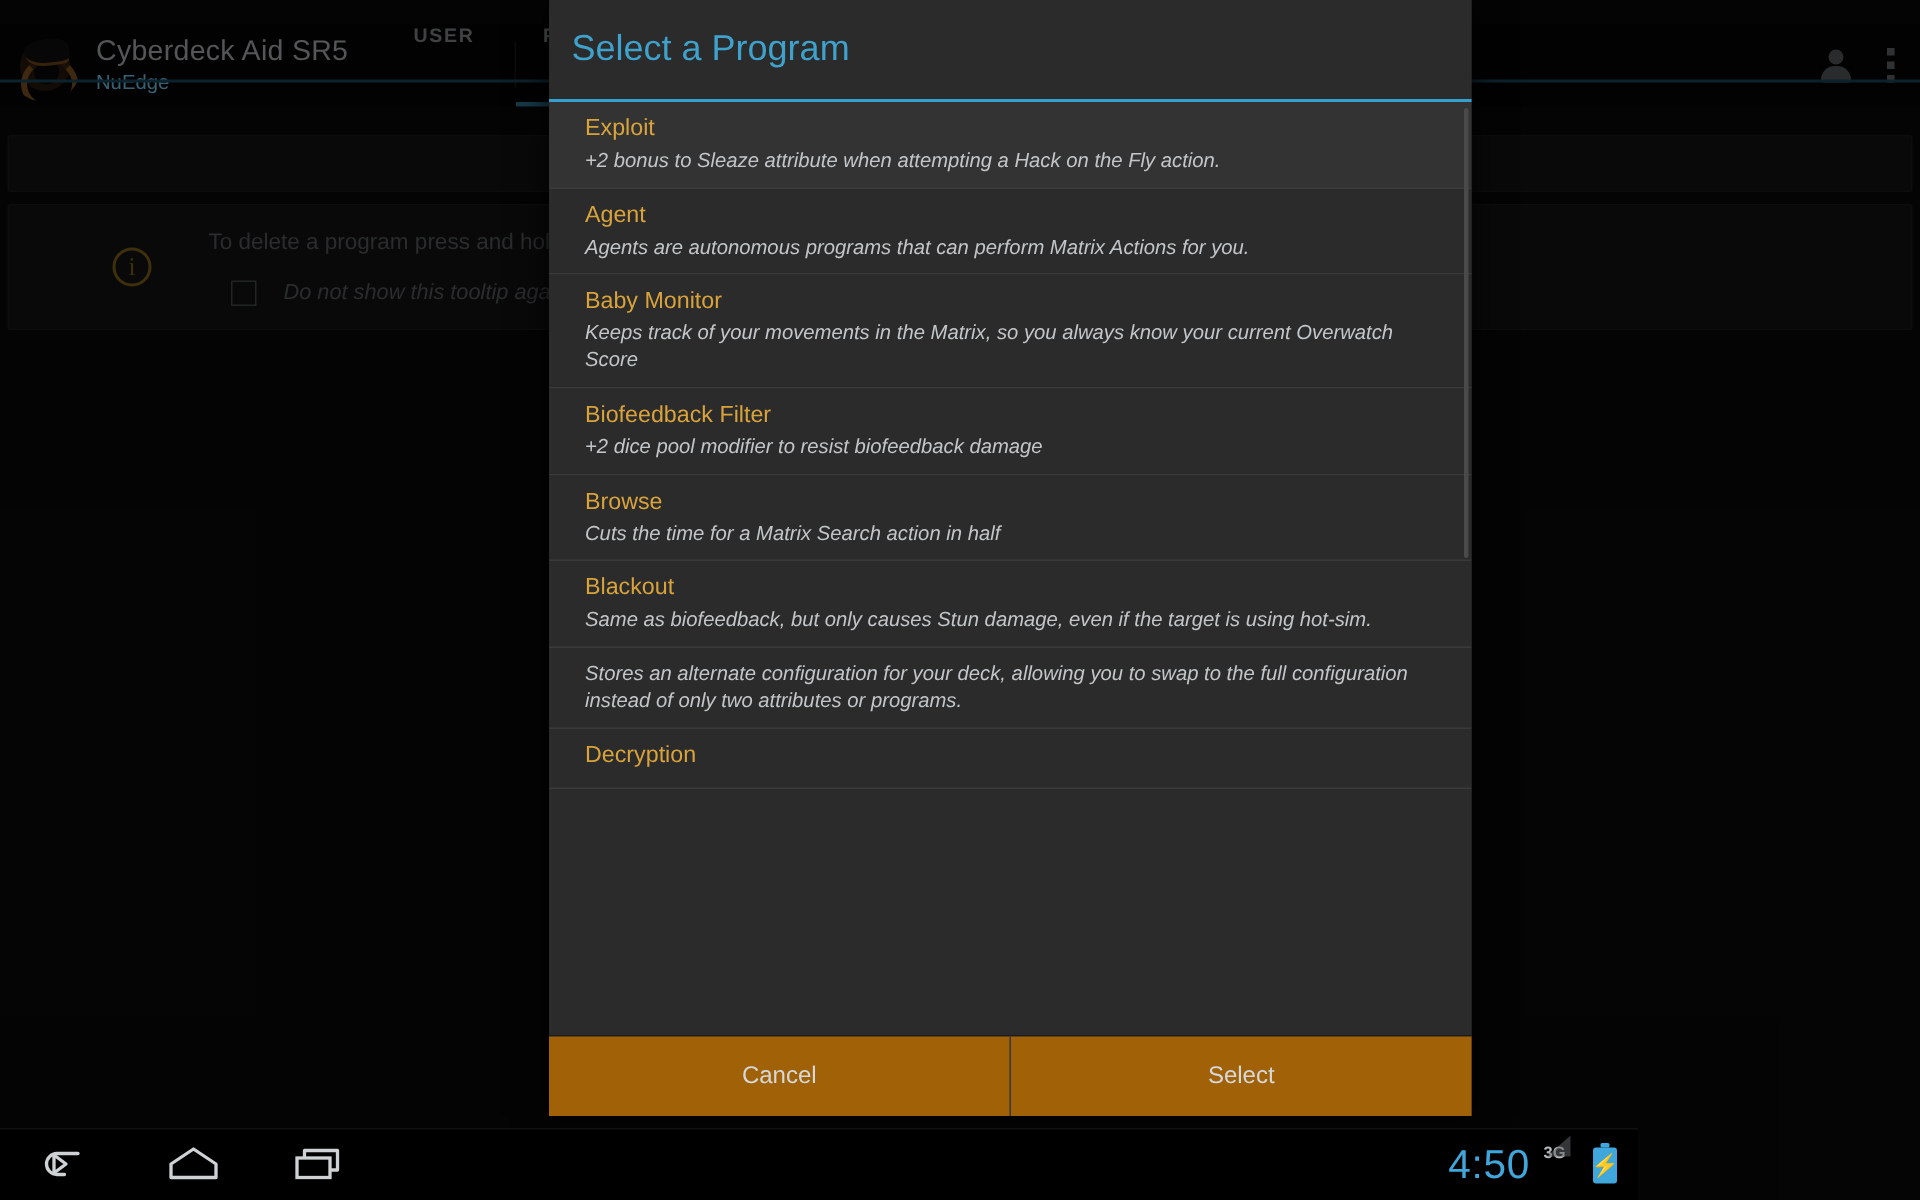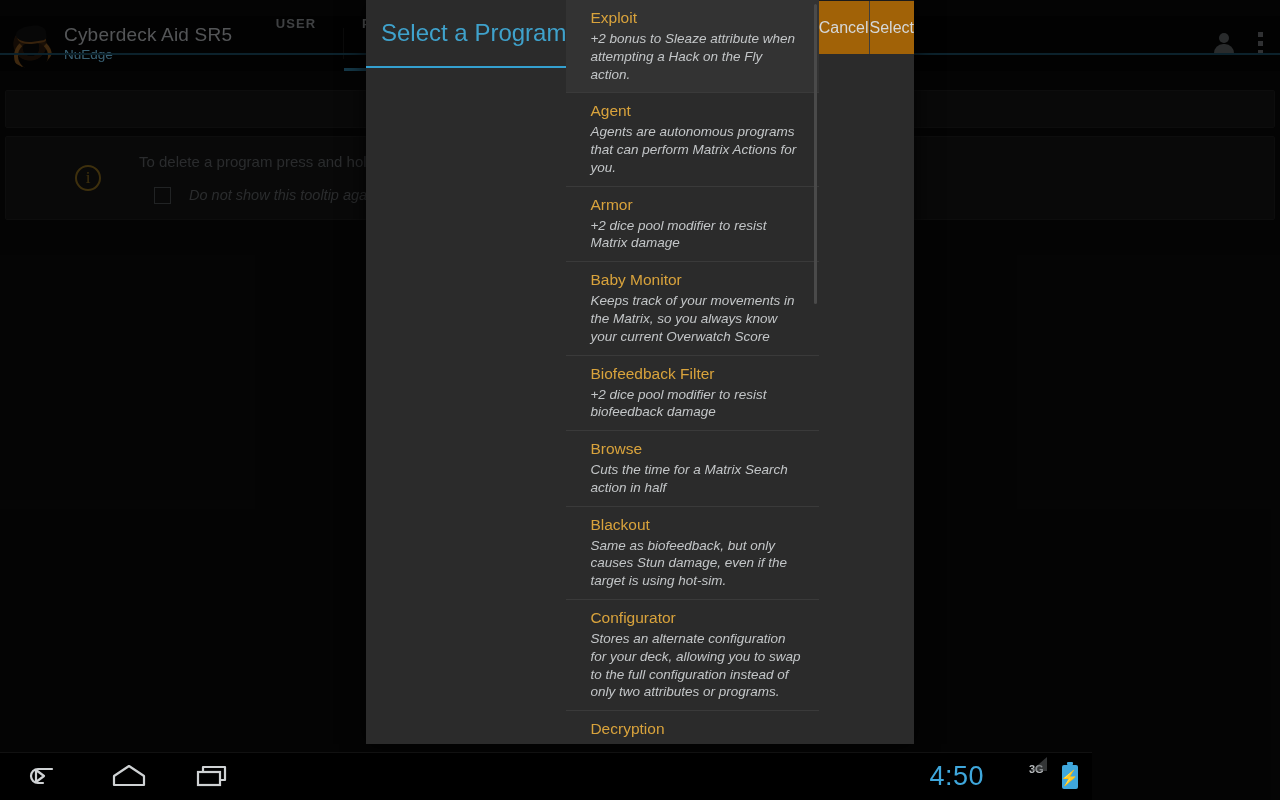--- a/index.html
+++ b/index.html
@@ -210,25 +210,25 @@
 
   
   .scrim {
     position: absolute;
     inset: 0;
     background: rgba(0,0,0,0.55);
   }
   .dialog {
     position: absolute;
     left: 366px; top: 0;
-    width: 548px;
+    width: 615px;
     height: 744px;
     background: #2b2b2b;
     display: flex;
-    flex-direction: row;
+    flex-direction: column;
     box-shadow: 0 0 22px rgba(0,0,0,0.85);
   }
   .dialog-titlebar {
     height: 68px;
     flex: none;
     display: flex;
     align-items: center;
     padding-left: 15px;
     background: #2b2b2b;
     border-bottom: 2px solid #34a0d0;
@@ -321,21 +321,21 @@
     align-items: center;
     gap: 9px;
   }
   .clock {
     font-size: 27px;
     color: #3fa7dc;
     letter-spacing: .5px;
     line-height: 1;
     padding-bottom: 2px;
   }
-  .signal { position: relative; width: 24px; height: 24px; margin-left: 36px; }
+  .signal { position: relative; width: 24px; height: 24px; }
   .signal .net {
     position: absolute;
     top: -2px; left: 0;
     font-size: 11px;
     color: #b9bcbe;
     font-weight: bold;
   }
   .signal .tri {
     position: absolute;
     left: 1px; bottom: 3px;
@@ -438,41 +438,36 @@
       <div class="list-inner" id="list-inner">
           <div class="prog-item selected">
             <div class="prog-name">Exploit</div>
             <div class="prog-desc">+2 bonus to Sleaze attribute when attempting a Hack on the Fly action.</div>
           </div>
           <div class="prog-item">
             <div class="prog-name">Agent</div>
             <div class="prog-desc">Agents are autonomous programs that can perform Matrix Actions for you.</div>
           </div>
           <div class="prog-item">
-            <div class="prog-name">Armor</div>
-            <div class="prog-desc">+2 dice pool modifier to resist Matrix damage</div>
-          </div>
-          <div class="prog-item">
             <div class="prog-name">Baby Monitor</div>
             <div class="prog-desc">Keeps track of your movements in the Matrix, so you always know your current Overwatch Score</div>
           </div>
           <div class="prog-item">
             <div class="prog-name">Biofeedback Filter</div>
             <div class="prog-desc">+2 dice pool modifier to resist biofeedback damage</div>
           </div>
           <div class="prog-item">
             <div class="prog-name">Browse</div>
             <div class="prog-desc">Cuts the time for a Matrix Search action in half</div>
           </div>
           <div class="prog-item">
             <div class="prog-name">Blackout</div>
             <div class="prog-desc">Same as biofeedback, but only causes Stun damage, even if the target is using hot-sim.</div>
           </div>
           <div class="prog-item">
-            <div class="prog-name">Configurator</div>
             <div class="prog-desc">Stores an alternate configuration for your deck, allowing you to swap to the full configuration instead of only two attributes or programs.</div>
           </div>
           <div class="prog-item">
             <div class="prog-name">Decryption</div>
           </div>
         </div>
       <div class="list-scrollbar"></div>
     </div>
 
     <div class="dialog-buttons">

